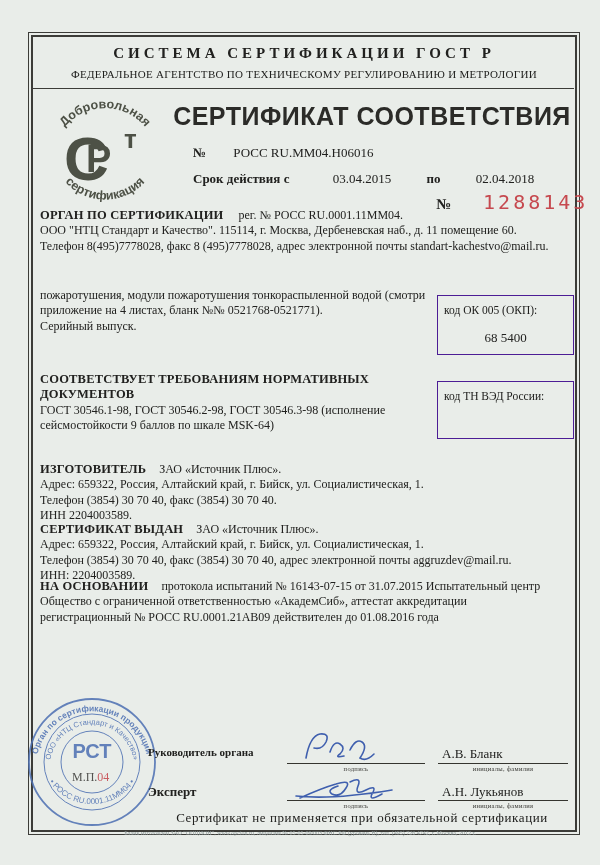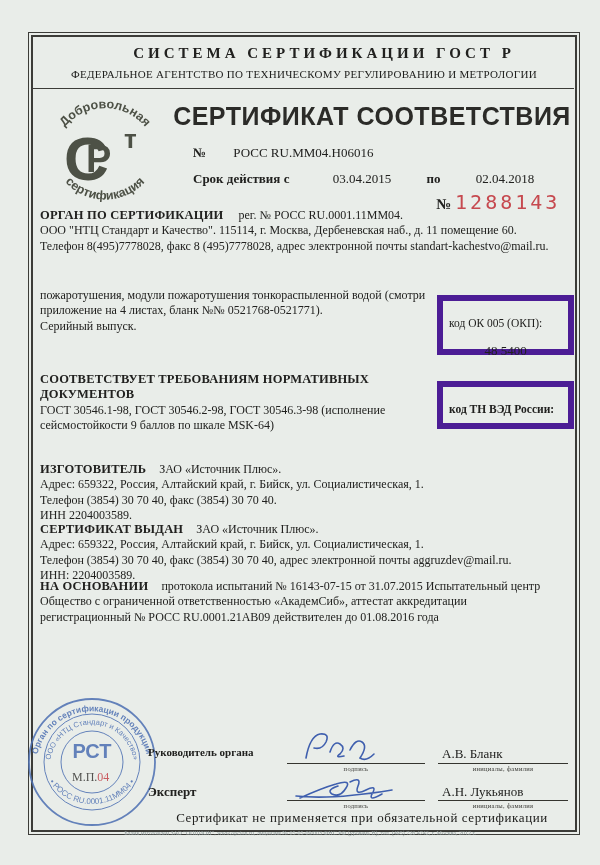--- a/index.html
+++ b/index.html
@@ -4,31 +4,31 @@
 <style>
   html,body{margin:0;padding:0;}
   .page{position:relative;width:600px;height:865px;background:#e9ede9;
         font-family:"Liberation Serif", serif;color:#21211f;overflow:hidden;}
   
   .frame{position:absolute;left:28px;top:32px;width:546px;height:797px;
          border:1px solid #3c3c38;padding:2px;}
   .frame-inner{width:100%;height:100%;border:2px solid #3c3c38;box-sizing:border-box;}
   .abs{position:absolute;}
   .hdr1{left:34px;top:45px;width:540px;text-align:center;font-weight:bold;
-        font-size:15px;letter-spacing:4px;padding-left:20px;}
+        font-size:15px;letter-spacing:4px;}
   .hdr2{left:34px;top:68px;width:540px;text-align:center;font-weight:normal;
         font-size:11px;letter-spacing:0.3px;}
   .hline{left:33px;top:88px;width:541px;border-top:1px solid #3c3c38;height:0;}
   .doc-title{left:172px;top:102px;width:400px;text-align:center;font-weight:bold;
         font-size:25px;font-family:"Liberation Sans",sans-serif;color:#2b2b28;letter-spacing:0.5px;}
   .b{font-weight:bold;}
   .lab{font-weight:bold;font-size:12.5px;letter-spacing:0.2px;}
   .txt{font-size:12px;line-height:15.3px;}
-  .red-num{color:#c6494f;font-family:"DejaVu Sans Mono",monospace;font-size:20px;letter-spacing:3px;}
-  .codebox{border:6px solid #4c1d95;box-sizing:border-box;padding:16px 6px;font-size:11.5px;}
+  .red-num{color:#c6494f;font-family:"DejaVu Sans Mono",monospace;font-size:20px;letter-spacing:3px;margin-left:28px;}
+  .codebox{border:1px solid #4c1d95;box-sizing:border-box;padding:8px 6px;font-size:11.5px;}
   .codeval{text-align:center;font-size:13px;margin-top:14px;}
   .sigline{border-bottom:1px solid #35352f;height:0;}
   .cap{font-size:6.5px;text-align:center;color:#3a3a36;letter-spacing:0.3px;}
   .note{font-size:13px;letter-spacing:0.6px;}
   .fine{font-size:6px;color:#8f9a9a;text-align:center;width:100%;}
   .stamp-mp{font-size:12px;color:#3d3d3a;}
   .stamp-mp .red04{color:#c6494f;}
   svg text{font-family:"Liberation Sans",sans-serif;}
 </style>
 </head>
@@ -82,30 +82,30 @@
   </div>
 
   <div class="abs txt" style="left:40px;top:288px;width:400px;">
     <div>пожаротушения, модули пожаротушения тонкораспыленной водой (смотри</div>
     <div>приложение на 4 листах, бланк №№ 0521768-0521771).</div>
     <div>Серийный выпуск.</div>
   </div>
 
   <div class="abs codebox" style="left:437px;top:295px;width:137px;height:60px;">
     <div>код ОК 005 (ОКП):</div>
-    <div class="codeval">48 5400</div>
+    <div class="codeval">68 5400</div>
   </div>
 
   <div class="abs txt" style="left:40px;top:372px;width:400px;">
     <div class="lab">СООТВЕТСТВУЕТ ТРЕБОВАНИЯМ НОРМАТИВНЫХ ДОКУМЕНТОВ</div>
     <div>ГОСТ 30546.1-98, ГОСТ 30546.2-98, ГОСТ 30546.3-98 (исполнение</div>
     <div>сейсмостойкости 9 баллов по шкале MSK-64)</div>
   </div>
 
-  <div class="abs codebox" style="left:437px;top:381px;width:137px;height:48px;font-weight:bold;">
+  <div class="abs codebox" style="left:437px;top:381px;width:137px;height:58px;">
     <div>код ТН ВЭД России:</div>
     <div class="codeval"></div>
   </div>
 
   <div class="abs txt" style="left:40px;top:462px;width:530px;">
     <div><span class="lab">ИЗГОТОВИТЕЛЬ</span>
       <span style="margin-left:10px;">ЗАО «Источник Плюс».</span></div>
     <div>Адрес: 659322, Россия, Алтайский край, г. Бийск, ул. Социалистическая, 1.</div>
     <div>Телефон (3854) 30 70 40, факс (3854) 30 70 40.</div>
     <div>ИНН 2204003589.</div>

